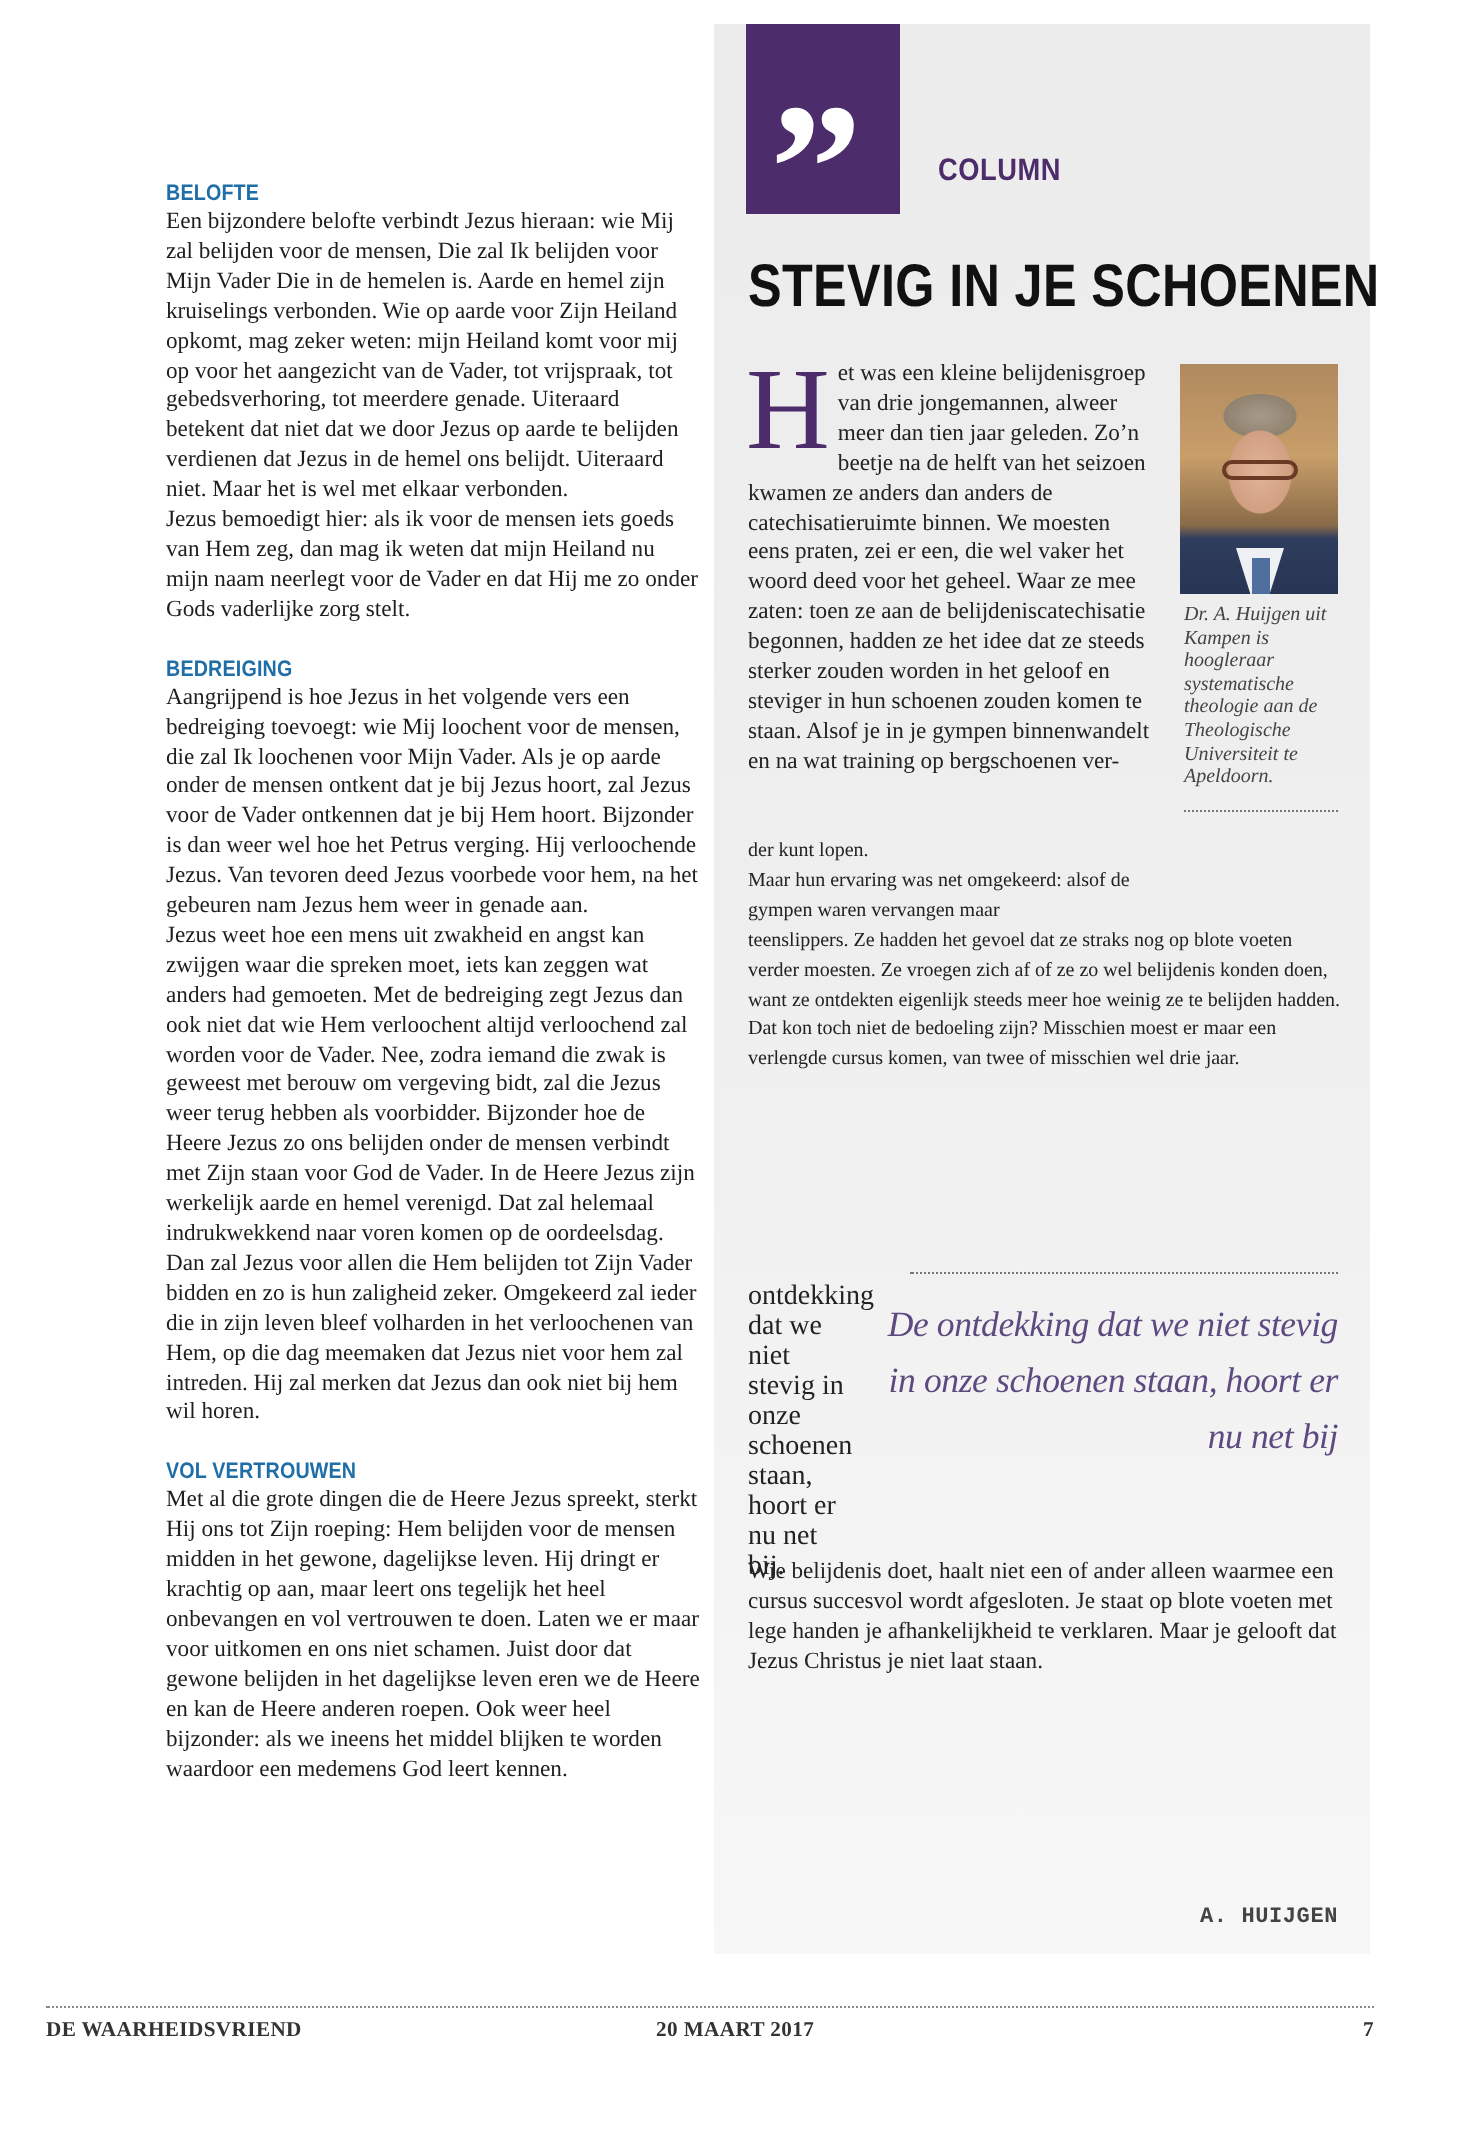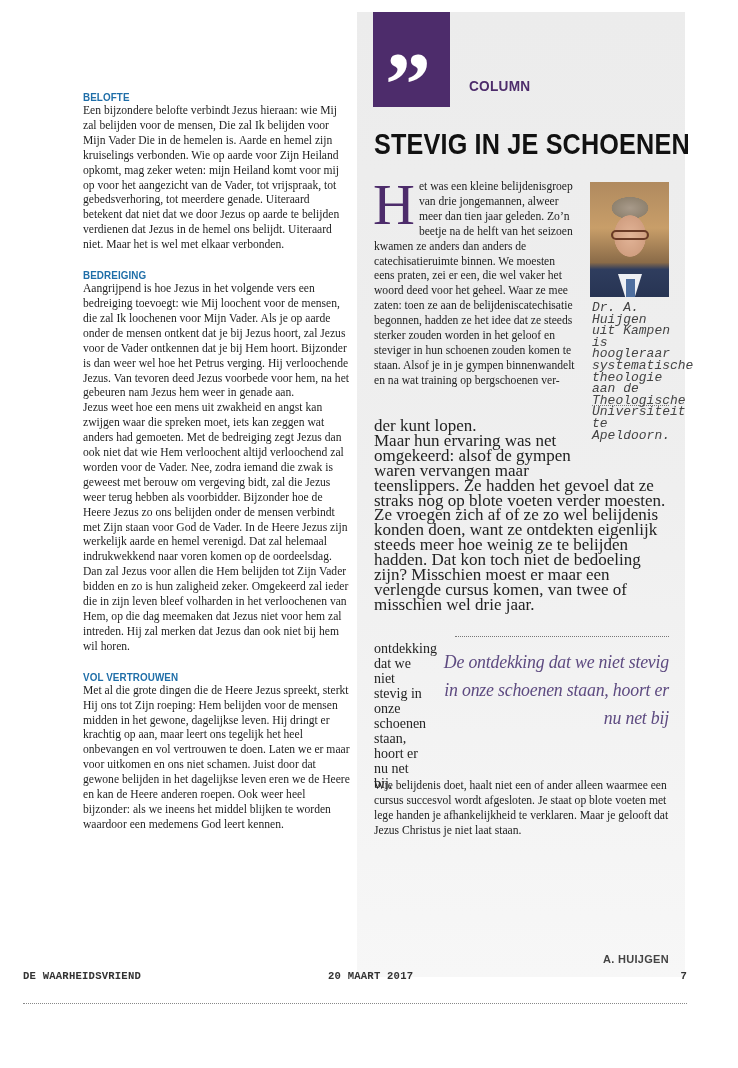--- a/index.html
+++ b/index.html
@@ -76,31 +76,31 @@
       position: absolute; left: 28px; top: 92px; width: 24px; height: 23px;
       background: #eef0f4;
       clip-path: polygon(0 0, 100% 0, 70% 100%, 30% 100%);
     }
     .photo .tie {
       position: absolute; left: 36px; top: 97px; width: 9px; height: 18px;
       background: #4f6f9f;
     }
     .caption {
       position: absolute; left: 235px; top: 290px; width: 82px;
-      font-family: Liberation Mono, monospace; font-style: italic;
-      font-size: 13px; line-height: 11.6px; color: #444;
+      font-family: Liberation Serif, serif; font-style: italic;
+      font-size: 10px; line-height: 11.6px; color: #444;
     }
     .caption-rule {
       position: absolute; left: 235px; top: 393px; width: 77px;
       border-top: 1px dotted #777;
     }
 
     .body-a {
       position: absolute; left: 17px; top: 407px; width: 300px;
-      font-size: 17px; line-height: 14.9px; color: #222;
+      font-size: 10px; line-height: 14.9px; color: #222;
     }
     .body-a .p { display: block; }
     .body-a .gap { display: block; height: 14.9px; }
     .body-a .narrow { display: block; width: 210px; }
 
     .narrow-col {
       position: absolute; left: 17px; top: 629px; width: 52px;
       font-size: 14px; line-height: 15px; color: #222;
     }
     .pull-rule {
@@ -115,44 +115,45 @@
     }
 
     .body-b {
       position: absolute; left: 17px; top: 737px; width: 300px;
       font-size: 11.6px; line-height: 14.9px; color: #222;
     }
     .body-b .p { display: block; }
     .body-b .gap { display: block; height: 14.9px; }
     .panel-sig {
       position: absolute; left: 17px; top: 941px; width: 295px;
-      font-family: Liberation Sans, sans-serif; font-weight: bold;
+      font-family: Liberation Mono, monospace; font-weight: bold;
       font-size: 11px; color: #444; text-align: right; letter-spacing: 0.3px;
     }
 
     .footer-rule {
       position: absolute; left: 23px; top: 1003px; width: 664px;
       border-top: 1px dotted #888;
     }
     .footer {
-      position: absolute; left: 23px; top: 970px; width: 664px; height: 16px;
-      font-family: Liberation Mono, monospace; font-weight: bold;
+      position: absolute; left: 23px; top: 1010px; width: 664px; height: 16px;
+      font-family: Liberation Serif, serif; font-weight: bold;
       font-size: 10.6px; color: #333; letter-spacing: 0.2px;
     }
     .footer .pub { position: absolute; left: 0; top: 0; }
     .footer .date { position: absolute; left: 305px; top: 0; }
     .footer .page { position: absolute; right: 0; top: 0; }
   </style>
 </head>
 <body>
 
 <div class="left-col">
   <div class="section">
     <div class="section-head">BELOFTE</div>
     <span class="para">Een bijzondere belofte verbindt Jezus hieraan: wie Mij zal belijden voor de mensen, Die zal Ik belijden voor Mijn Vader Die in de hemelen is. Aarde en hemel zijn kruiselings verbonden. Wie op aarde voor Zijn Heiland opkomt, mag zeker weten: mijn Heiland komt voor mij op voor het aangezicht van de Vader, tot vrijspraak, tot gebedsverhoring, tot meerdere genade. Uiteraard betekent dat niet dat we door Jezus op aarde te belijden verdienen dat Jezus in de hemel ons belijdt. Uiteraard niet. Maar het is wel met elkaar verbonden.</span>
+    <span class="para">Jezus bemoedigt hier: als ik voor de mensen iets goeds van Hem zeg, dan mag ik weten dat mijn Heiland nu mijn naam neerlegt voor de Vader en dat Hij me zo onder Gods vaderlijke zorg stelt.</span>
   </div>
   <div class="section">
     <div class="section-head">BEDREIGING</div>
     <span class="para">Aangrijpend is hoe Jezus in het volgende vers een bedreiging toevoegt: wie Mij loochent voor de mensen, die zal Ik loochenen voor Mijn Vader. Als je op aarde onder de mensen ontkent dat je bij Jezus hoort, zal Jezus voor de Vader ontkennen dat je bij Hem hoort. Bijzonder is dan weer wel hoe het Petrus verging. Hij verloochende Jezus. Van tevoren deed Jezus voorbede voor hem, na het gebeuren nam Jezus hem weer in genade aan.</span>
     <span class="para">Jezus weet hoe een mens uit zwakheid en angst kan zwijgen waar die spreken moet, iets kan zeggen wat anders had gemoeten. Met de bedreiging zegt Jezus dan ook niet dat wie Hem verloochent altijd verloochend zal worden voor de Vader. Nee, zodra iemand die zwak is geweest met berouw om vergeving bidt, zal die Jezus weer terug hebben als voorbidder. Bijzonder hoe de Heere Jezus zo ons belijden onder de mensen verbindt met Zijn staan voor God de Vader. In de Heere Jezus zijn werkelijk aarde en hemel verenigd. Dat zal helemaal indrukwekkend naar voren komen op de oordeelsdag. Dan zal Jezus voor allen die Hem belijden tot Zijn Vader bidden en zo is hun zaligheid zeker. Omgekeerd zal ieder die in zijn leven bleef volharden in het verloochenen van Hem, op die dag meemaken dat Jezus niet voor hem zal intreden. Hij zal merken dat Jezus dan ook niet bij hem wil horen.</span>
   </div>
   <div class="section" style="margin-bottom:0">
     <div class="section-head">VOL VERTROUWEN</div>
     <span class="para">Met al die grote dingen die de Heere Jezus spreekt, sterkt Hij ons tot Zijn roeping: Hem belijden voor de mensen midden in het gewone, dagelijkse leven. Hij dringt er krachtig op aan, maar leert ons tegelijk het heel onbevangen en vol vertrouwen te doen. Laten we er maar voor uitkomen en ons niet schamen. Juist door dat gewone belijden in het dagelijkse leven eren we de Heere en kan de Heere anderen roepen. Ook weer heel bijzonder: als we ineens het middel blijken te worden waardoor een medemens God leert kennen.</span>
   </div>

